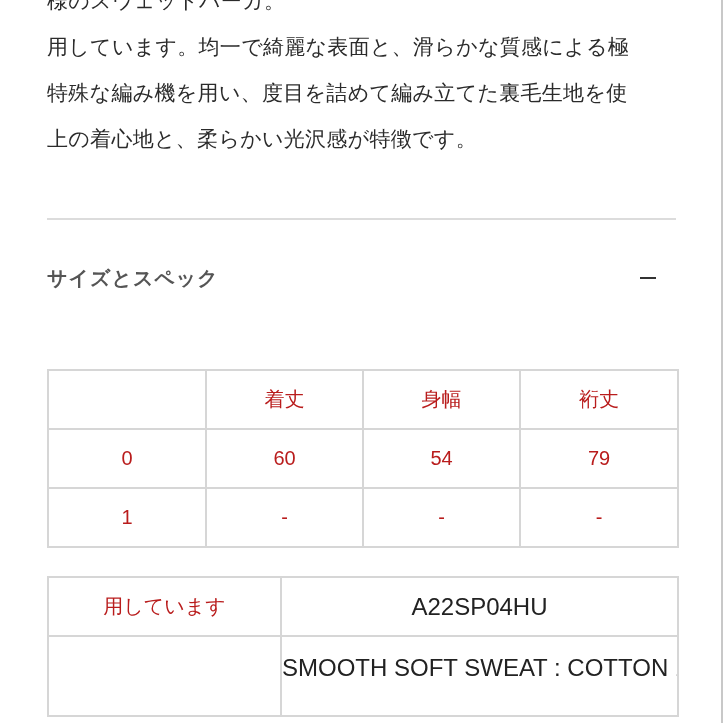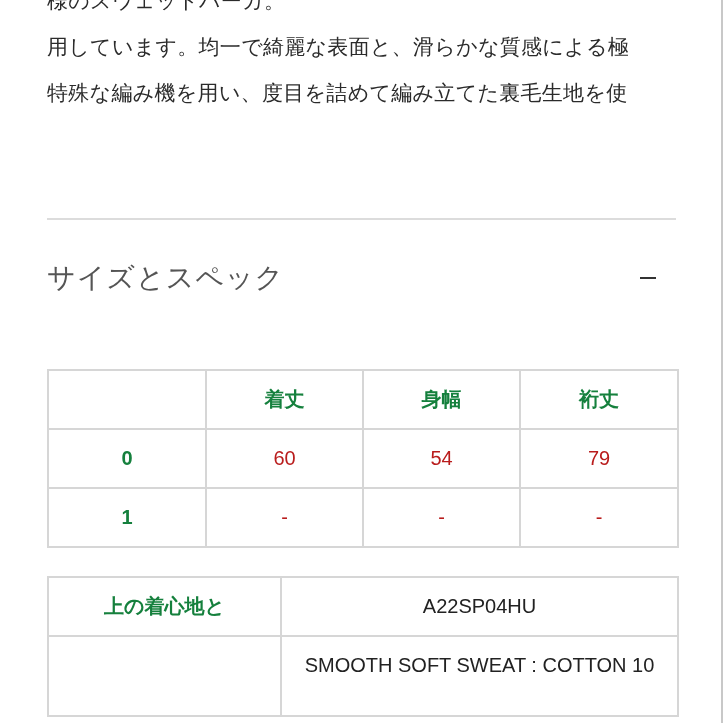--- a/index.html
+++ b/index.html
@@ -50,24 +50,24 @@
       left: 47px;
       top: 256px;
       width: 629px;
       height: 44px;
       display: flex;
       align-items: center;
       justify-content: space-between;
       cursor: pointer;
     }
     .accordion-title {
-      font-size: 28px;
+      font-size: 20px;
       color: #555555;
       letter-spacing: 1px;
-      font-weight: 400;
+      font-weight: 700;
     }
     .collapse-icon {
       width: 16px;
       height: 2px;
       background: #333333;
       margin-right: 20px;
     }
     table {
       position: absolute;
       border-collapse: collapse;
@@ -76,56 +76,57 @@
     }
     td, th {
       border: 2px solid #d6d6d6;
       text-align: center;
       vertical-align: middle;
       padding: 0;
       font-size: 20px;
       color: #b91c1c;
     }
     th {
-      font-weight: bold;
-      color: #15803d;
+      font-weight: normal;
+      color: #b91c1c;
       text-align: center;
     }
     .size-table {
       left: 47px;
       top: 369px;
       width: 630px;
     }
     .size-table tr { height: 59px; }
     .spec-table {
       left: 47px;
       top: 576px;
       width: 630px;
     }
     .spec-table tr { height: 59px; }
     .spec-table td.val {
-      font-size: 20px;
+      font-size: 24px;
       color: #222222;
     }
     .spec-table td.val-tall {
       vertical-align: top;
       padding-top: 17px;
       white-space: nowrap;
       overflow: hidden;
     }
   </style>
 </head>
 <body>
 
 <div class="page-edge"></div>
 
 <div class="desc">
   <p>様のスウェットパーカ。</p>
   <p>用しています。均一で綺麗な表面と、滑らかな質感による極</p>
   <p>特殊な編み機を用い、度目を詰めて編み立てた裏毛生地を使</p>
+  <p>上の着心地と、柔らかい光沢感が特徴です。</p>
 </div>
 
 <div class="divider"></div>
 
 <div class="accordion-header">
   <span class="accordion-title">サイズとスペック</span>
   <span class="collapse-icon"></span>
 </div>
 
 <table class="size-table">
@@ -157,21 +158,21 @@
 </tbody>
   </table>
 
 <table class="spec-table">
   <colgroup>
     <col style="width:233px">
       <col style="width:397px">
   </colgroup>
   <tbody>
       <tr>
-    <th>上の着心地と</th>
+    <th>用しています</th>
     <td class="val">A22SP04HU</td>
   </tr>
   <tr style="height:80px">
     <th></th>
     <td class="val val-tall">SMOOTH SOFT SWEAT : COTTON 10</td>
   </tr>
 </tbody>
   </table>
 
 </body></html>

